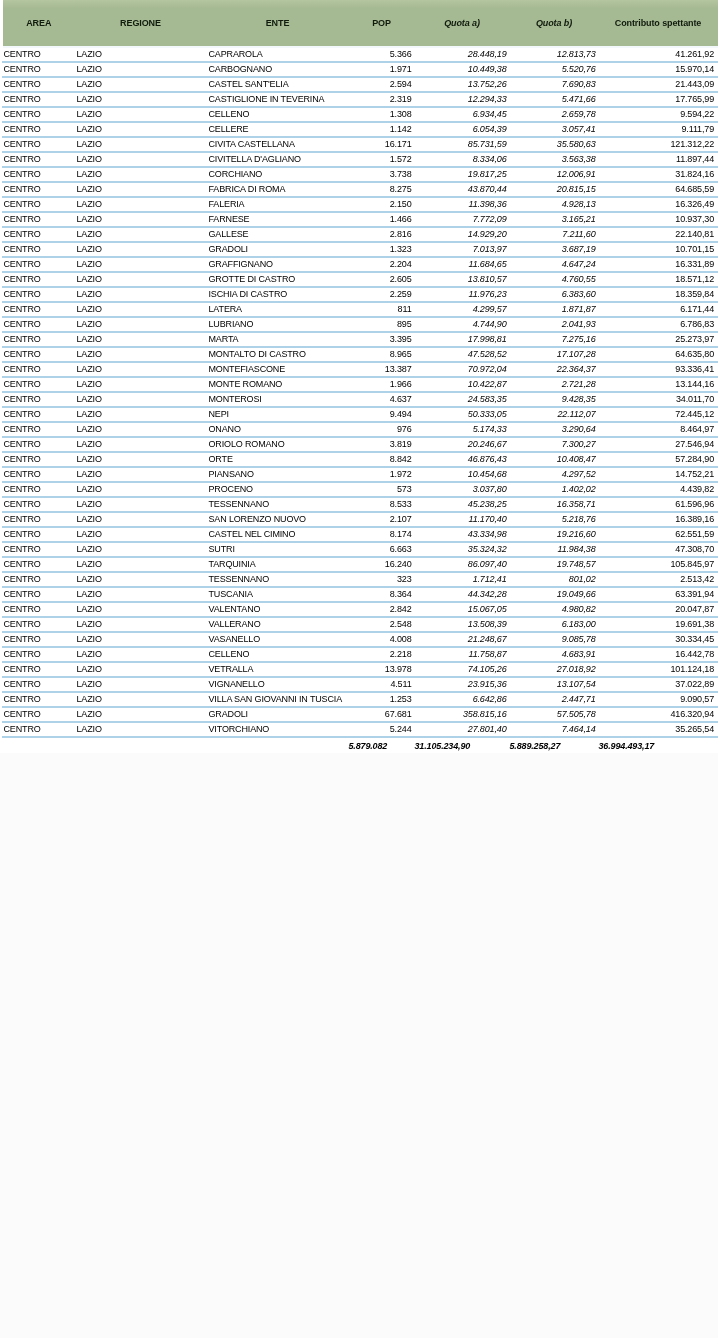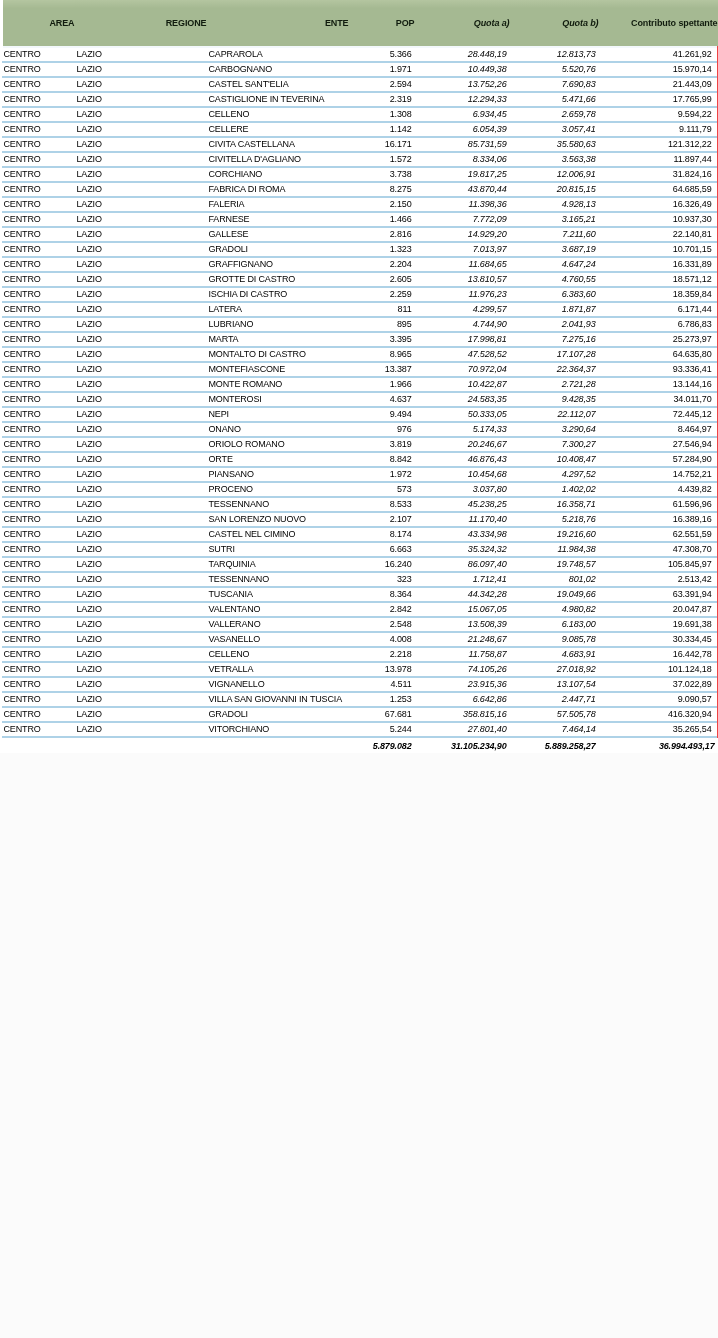--- a/index.html
+++ b/index.html
@@ -31,54 +31,54 @@
   col.w-qb     { width: 89px; }
   col.w-contr  { width: 121px; }
 
   thead th {
     height: 47px;
     background: linear-gradient(to bottom, #b4c5a0 0%, #a5b992 18%, #a5b992 100%);
     color: #111c0e;
     font-size: 9px;
     font-weight: bold;
     letter-spacing: -0.1px;
-    text-align: right;
+    text-align: center;
     vertical-align: middle;
     border-bottom: 2px solid #f3f8fb;
   }
   thead th.h-first { border-left: 3px solid #ffffff; }
   thead th.h-last  { border-right: 4px solid #ffffff; }
   thead th.italic  { font-style: italic; }
 
   tbody td {
     height: 13.5px;
     font-size: 9px;
     letter-spacing: -0.15px;
     color: #000000;
     white-space: nowrap;
     overflow: visible;
     border-bottom: 2px solid #aed2e7;
     vertical-align: middle;
     line-height: 13px;
   }
-  tbody tr td:last-child { border-right: 6px solid #ef4444; }
+  tbody tr td:last-child { border-right: 1px solid #ef4444; }
 
   td.c0, td.c1, td.c2 { text-align: left; padding-left: 2px; }
   td.c3, td.c4, td.c5 { text-align: right; padding-right: 3px; }
   td.c6 { text-align: right; padding-right: 5px; }
   td.c4, td.c5 { font-style: italic; }
 
   tfoot td {
     height: 16px;
     font-size: 9px;
     font-weight: bold;
     font-style: italic;
     letter-spacing: -0.15px;
     color: #000000;
-    text-align: right;
+    text-align: left;
     white-space: nowrap;
     vertical-align: middle;
     border: none;
   }
   tfoot td.t-pop   { padding-right: 3px; }
   tfoot td.t-qa    { padding-right: 3px; }
   tfoot td.t-qb    { padding-right: 3px; }
   tfoot td.t-contr { padding-right: 5px; font-style: italic; }
 
   .below-space {

